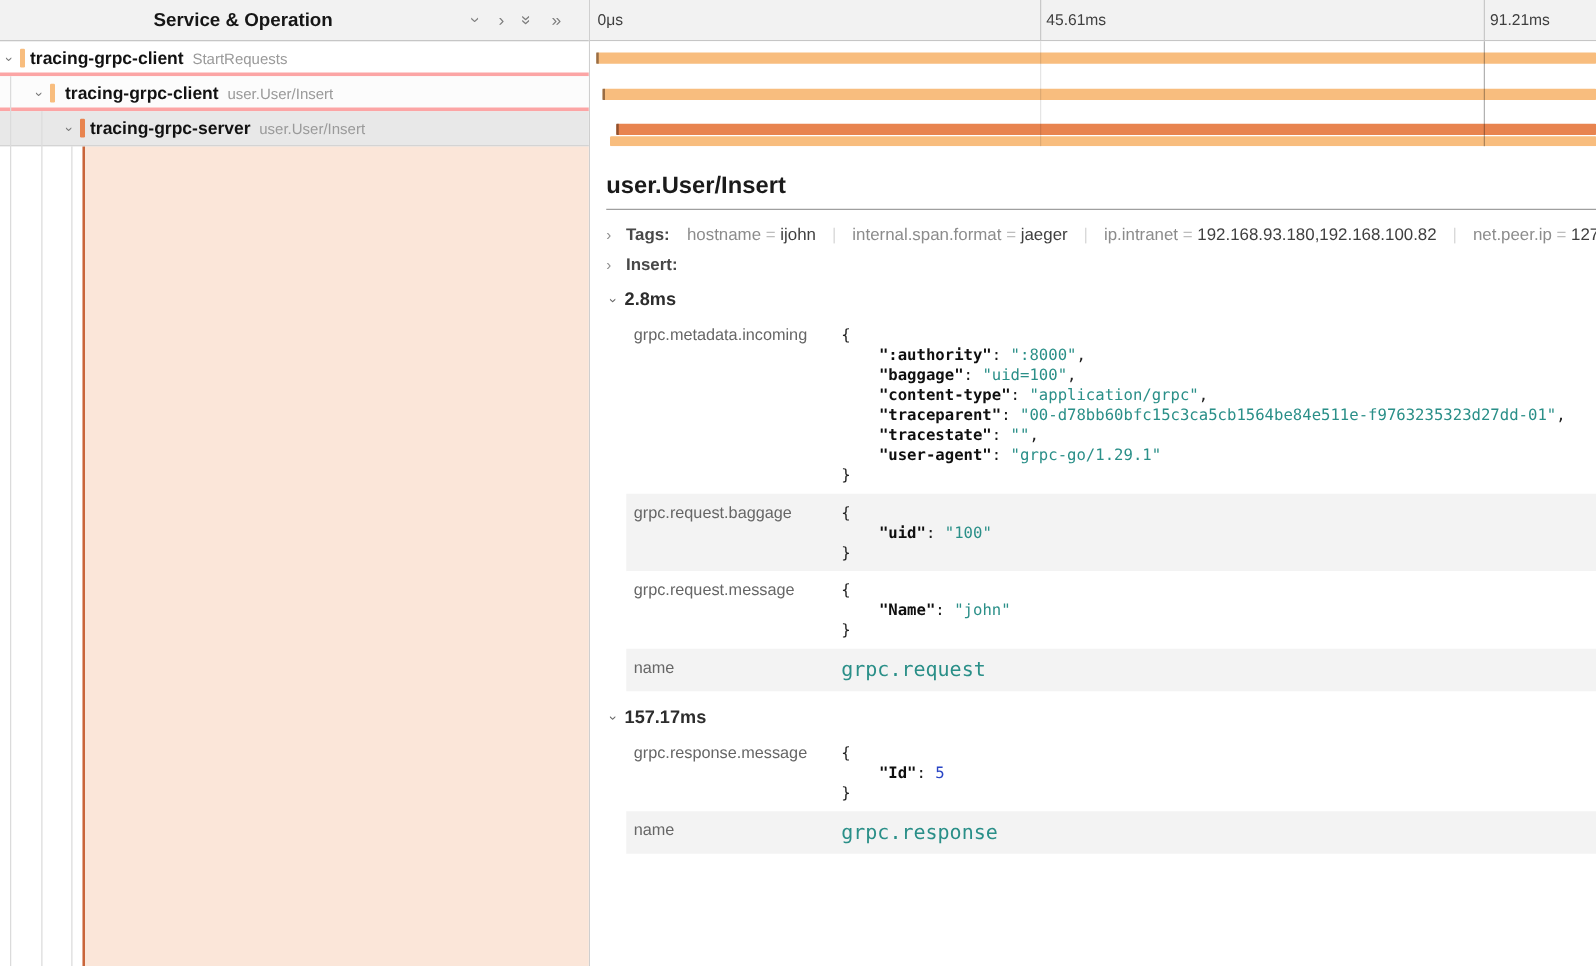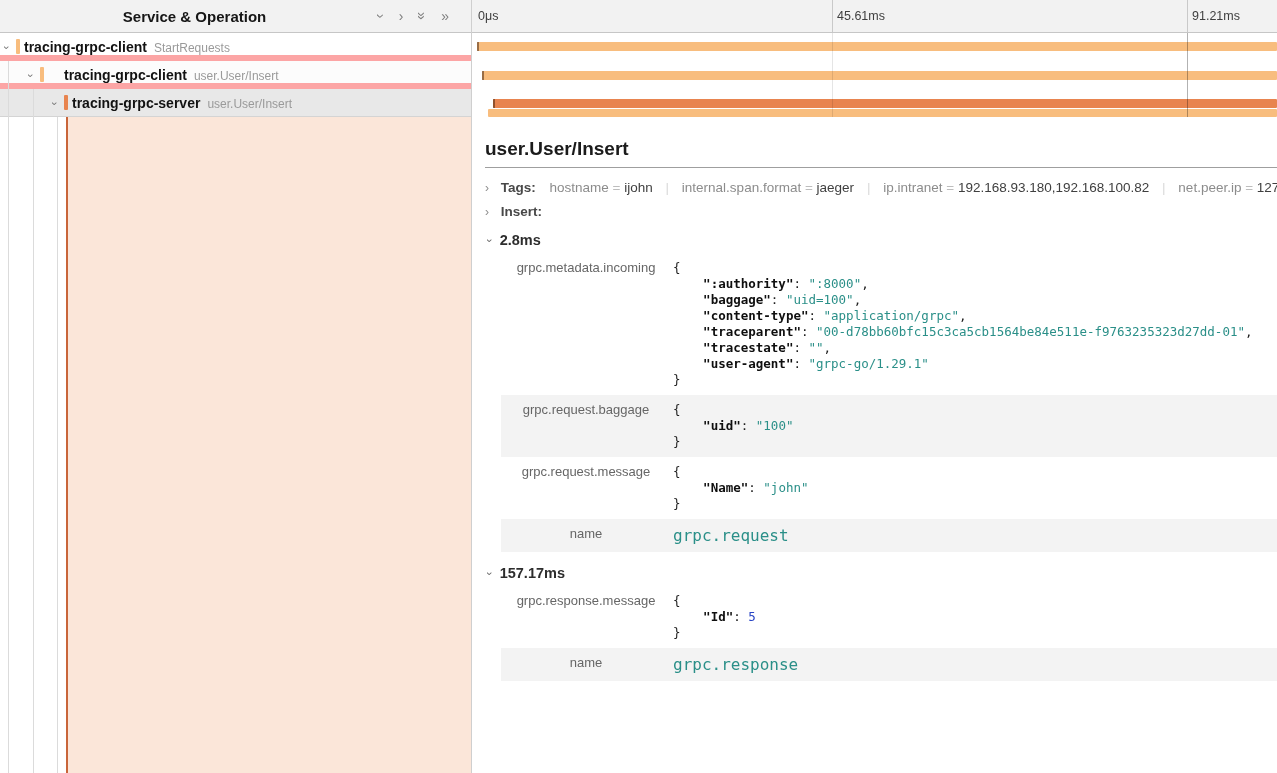--- a/index.html
+++ b/index.html
@@ -7,32 +7,32 @@
 body{font-family:"Liberation Sans",sans-serif;background:#fff;overflow:hidden;position:relative;color:#222;}
 .chev{display:inline-block;font-style:normal;line-height:1;}
 .down{transform:rotate(90deg);}
 
 
 .left-panel{position:absolute;left:0;top:0;width:471px;height:773px;background:#fff;}
 .lp-header{position:absolute;left:0;top:0;width:100%;height:33px;background:#f2f2f2;border-bottom:1px solid #c6c6c6;display:flex;align-items:center;padding:0 10px;z-index:4;}
 .lp-title{font-size:15px;font-weight:bold;color:#161616;flex:1;text-align:center;}
 .lp-icons{display:flex;align-items:center;gap:15px;color:#7e7e7e;font-size:14px;padding-right:12px;}
 .tree-rows{position:absolute;top:33px;left:0;right:0;z-index:2;}
-.trow{position:relative;height:28px;border-bottom:6px solid #fca5a5;background:#fff;}
+.trow{position:relative;height:28px;border-bottom:3px solid #fca5a5;background:#fff;}
 .trow.r1{background:#fcfcfc;}
 .trow.r2{background:#e8e8e8;border-bottom:1px solid #d4d4d4;text-align:right;}
 .tchev{position:absolute;top:9px;font-size:11px;color:#787878;}
 .tstrip{position:absolute;top:6px;width:4px;height:15px;border-radius:1px;}
 .s-light{background:#f8bd7e;}
 .s-dark{background:#e8844f;}
 .tname{position:absolute;top:0;line-height:27px;white-space:nowrap;}
 .tsvc{font-size:14px;font-weight:bold;color:#121212;}
 .topn{font-size:12px;color:#9a9a9a;margin-left:7px;}
 .r0 .tchev{left:5px;}  .r0 .tstrip{left:16px;} .r0 .tname{left:24px;}
-.r1 .tchev{left:29px;} .r1 .tstrip{left:40px;} .r1 .tname{left:64px;}
+.r1 .tchev{left:29px;} .r1 .tstrip{left:40px;} .r1 .tname{left:52px;}
 .r2 .tchev{left:53px;} .r2 .tstrip{left:64px;} .r2 .tname{left:72px;}
 .tree-guide{position:absolute;width:1px;background:#dbdbdb;z-index:3;}
 #g1{left:8px;top:61px;bottom:0;}
 #g2{left:33px;top:89px;bottom:0;}
 #g3{left:57px;top:117px;bottom:0;}
 .selected-fill{position:absolute;left:66px;top:117px;width:405px;bottom:0;background:#fbe6d9;border-left:2px solid #c9653a;z-index:1;}
 
 
 .right-panel{position:absolute;left:471px;top:0;width:806px;height:773px;border-left:1px solid #cfcfcf;background:#fff;}
 .tl-header{position:absolute;top:0;left:0;right:0;height:33px;background:#f2f2f2;border-bottom:1px solid #c6c6c6;}
@@ -60,21 +60,21 @@
 .logs-bar{margin-top:13px;height:30px;background:#e7e7e7;border-top:1px solid #dcdcdc;border-bottom:1px solid #dcdcdc;display:flex;align-items:center;padding-left:12px;}
 .logs-chev{color:#5f5f5f;font-size:12px;}
 .logs-label{font-weight:bold;font-size:14px;color:#3c3c3c;margin-left:9px;}
 .logs-count{font-size:13.5px;color:#6f6f6f;margin-left:5px;}
 .log-group-header{margin-top:13px;display:flex;align-items:center;padding-left:3px;}
 .lg-chev{color:#6a6a6a;font-size:11px;}
 .lg-ts{font-weight:bold;font-size:14.5px;color:#2d2d2d;margin-left:8px;}
 .kv-table{margin-top:5px;margin-left:16px;}
 .kv-row{display:flex;background:#fff;}
 .kv-row.alt{background:#f3f3f3;}
-.kv-key{flex:0 0 172px;padding:7px 8px 7px 6px;font-size:13px;color:#666;text-align:center;}
+.kv-key{flex:0 0 172px;padding:7px 8px 7px 6px;font-size:13px;color:#666;}
 .kv-val{flex:1;padding:7px 6px 7px 0;}
 pre.json{font-family:"DejaVu Sans Mono",monospace;font-size:12.5px;line-height:16px;color:#202020;}
 .mono-val{font-family:"DejaVu Sans Mono",monospace;font-size:16px;}
 .js{color:#2a8f88;}
 .jk{color:#0f0f0f;font-weight:bold;}
 .jn{color:#2945c5;}
 .dp-footer{margin-top:12px;border-top:1px solid #e3e3e3;padding:9px 0 0 3px;font-size:12.5px;color:#9b9b9b;}
 </style>
 </head>
 <body>

